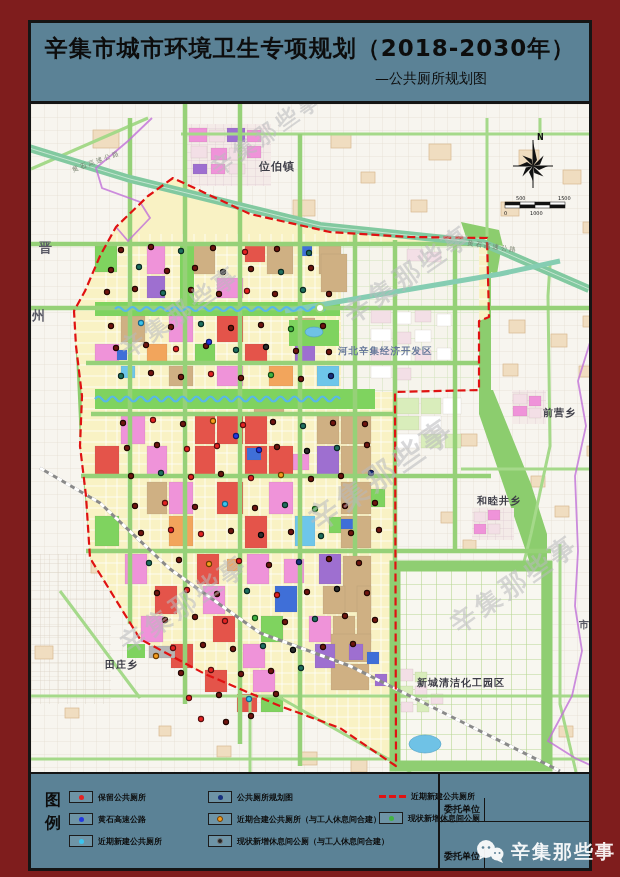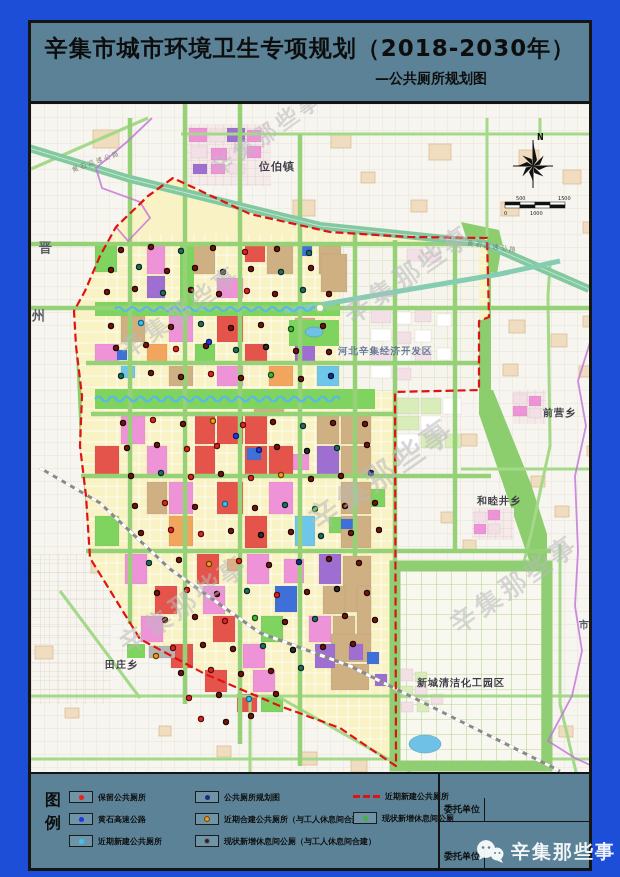--- a/index.html
+++ b/index.html
@@ -1,28 +1,28 @@
 <!DOCTYPE html>
 <html><head>
 <meta charset="utf-8">
 <style>
   html,body{margin:0;padding:0;background:#e9e8e5;}
-  .page{width:620px;height:877px;background:#1d4ed8;position:relative;overflow:hidden;
+  .page{width:620px;height:877px;background:#7f1d1d;position:relative;overflow:hidden;
         font-family:"DejaVu Sans","Liberation Sans",sans-serif;}
   .frame{position:absolute;left:28px;top:20px;width:564px;height:851px;box-sizing:border-box;
          border:3px solid #151515;background:#5b8296;display:flex;flex-direction:column;}
   .header{height:78px;background:#5b8296;border-bottom:3px solid #151515;position:relative;flex:none;}
   .title{text-align:center;font-size:23px;font-weight:bold;color:#0d0d0d;margin-top:10px;letter-spacing:1px;}
-  .subtitle{position:absolute;right:102px;top:47px;font-size:14px;font-weight:bold;color:#0d0d0d;}
+  .subtitle{position:absolute;right:102px;top:47px;font-size:14px;font-weight:normal;color:#0d0d0d;}
   .map{width:558px;height:668px;background:#f7f5ef;position:relative;flex:none;}
   .map svg{display:block;}
   .footer{flex:1;background:#5b8296;border-top:2px solid #151515;display:flex;min-height:0;}
   .legend-wrap{width:407px;flex:none;display:flex;padding:4px 0 0 8px;box-sizing:border-box;}
   .legend-head{display:flex;flex-direction:column;margin:10px 8px 0 6px;font-size:16px;font-weight:bold;color:#0d0d0d;line-height:1.45;}
-  .legend-cols{flex:1;display:flex;}
+  .legend-cols{flex:1;display:flex;gap:13px;}
   .lcol{display:flex;flex-direction:column;gap:10px;margin-top:13px;}
   .lcol1{width:126px;}.lcol2{width:158px;}.lcol3{flex:1;}
   .litem{display:flex;align-items:center;gap:5px;font-size:8px;color:#0d0d0d;font-weight:bold;white-space:nowrap;}
   .swatch{width:22px;height:10px;background:#6e94a6;border:1px solid #1c1c1c;display:flex;align-items:center;justify-content:center;flex:none;}
   .sdot{width:5px;height:5px;border-radius:50%;}
   .dashsw{width:27px;display:flex;gap:3px;flex:none;align-items:center;}
   .dashseg{width:7px;height:3px;background:#e01212;}
   .titleblock{flex:1;border-left:2px solid #151515;display:flex;flex-direction:column;}
   .tbrow{display:flex;border-bottom:1.5px solid #151515;flex:1;min-height:0;margin-top:24px;}
   .tbrow:last-child{border-bottom:none;}

